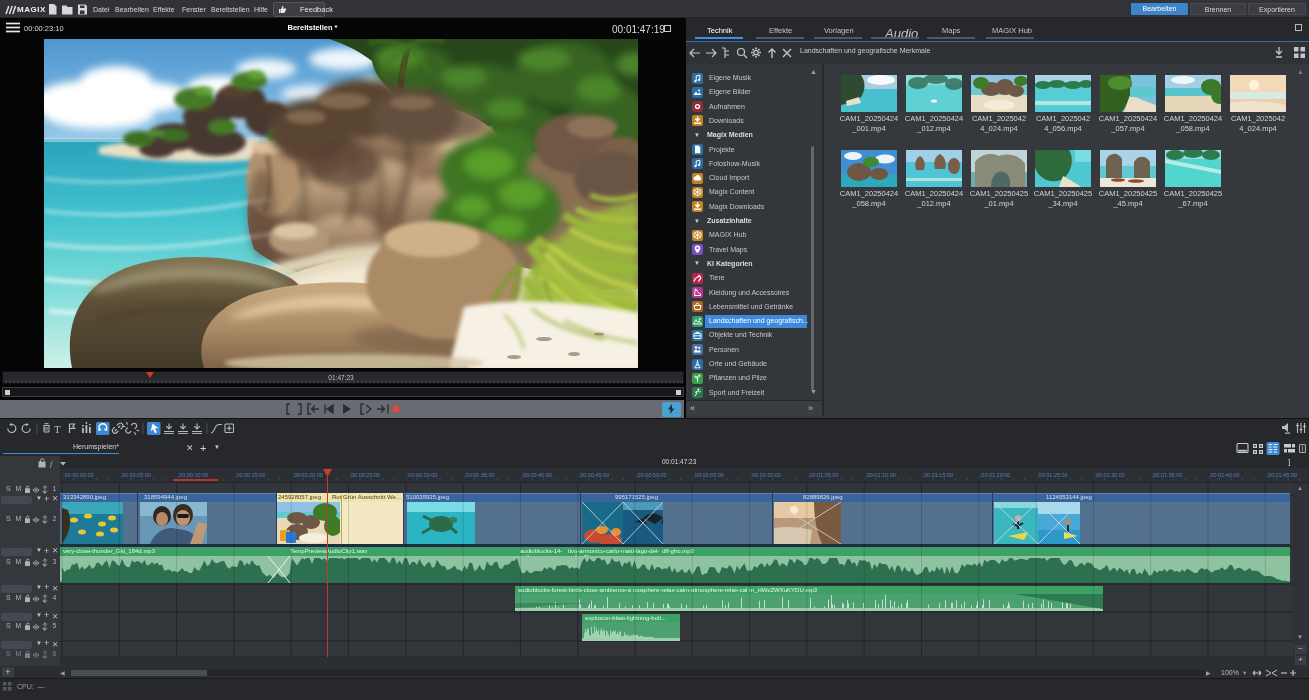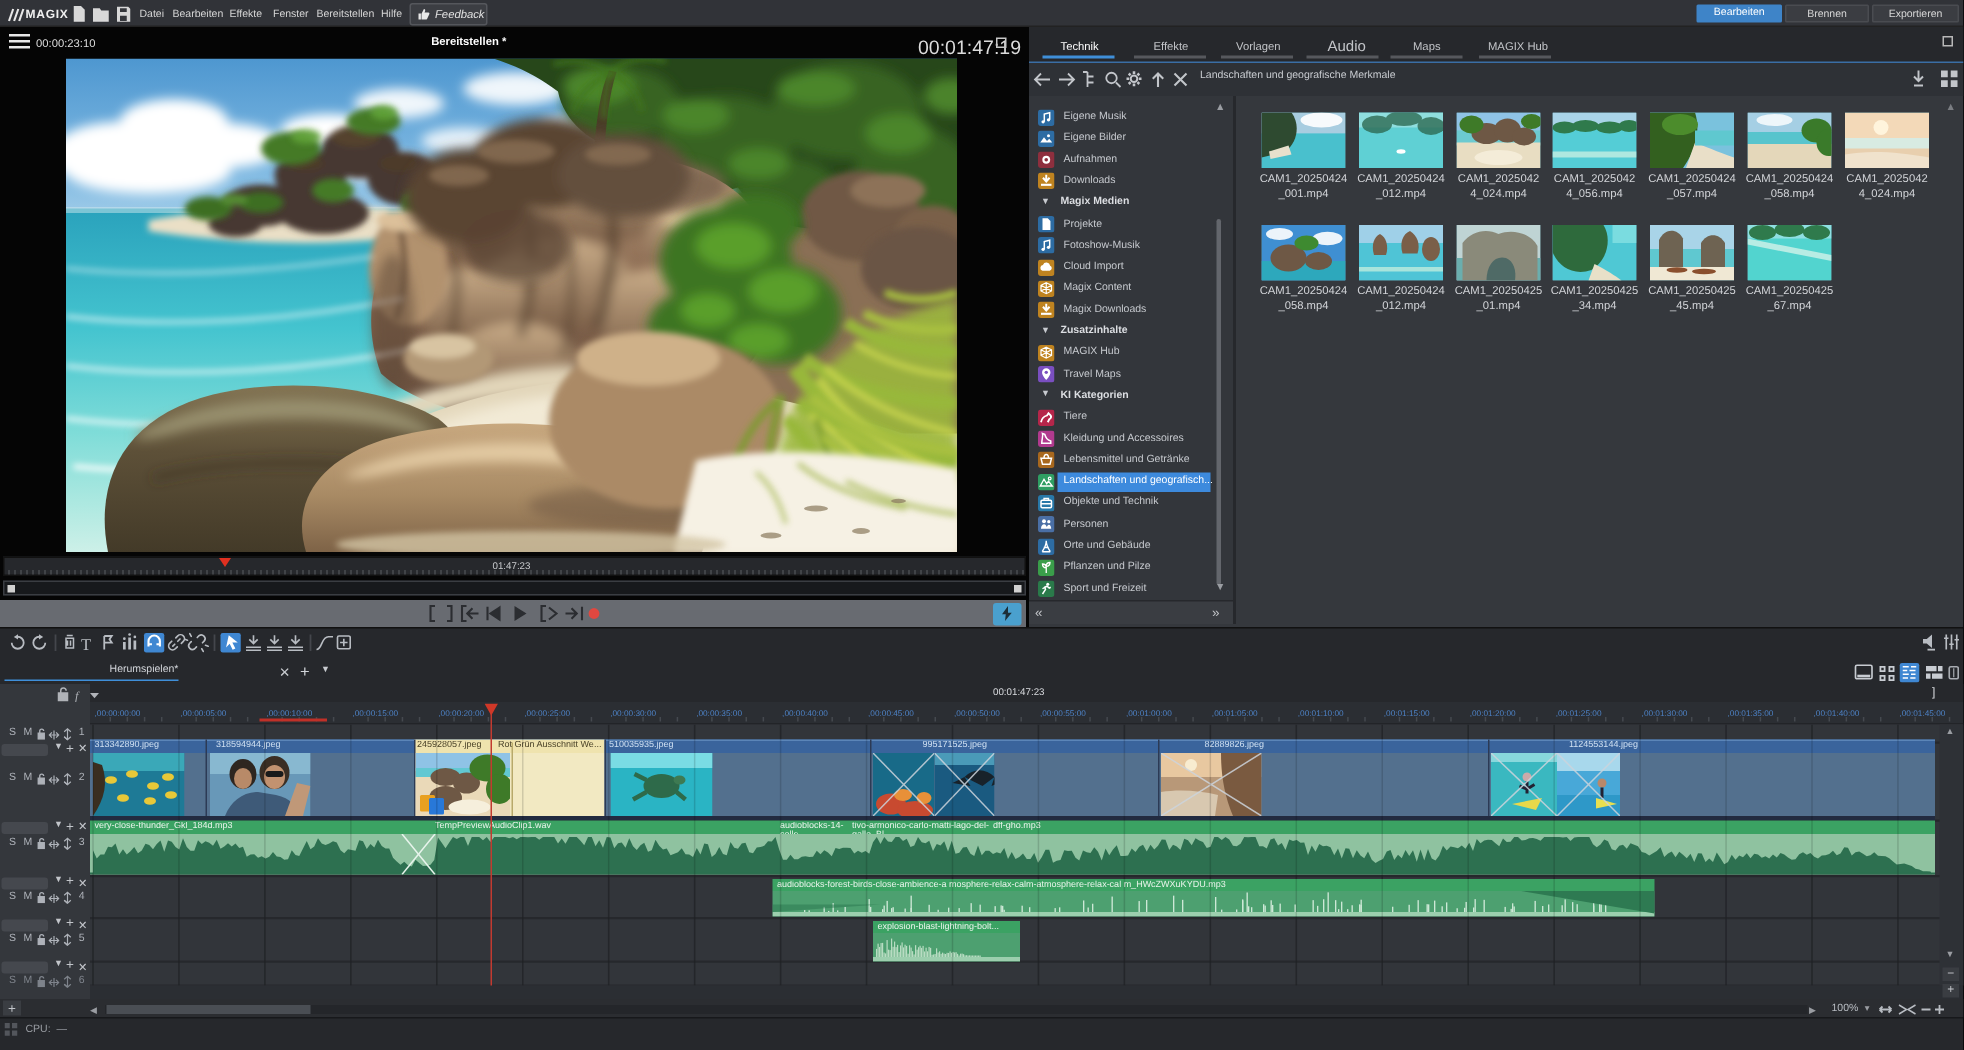--- a/index.html
+++ b/index.html
@@ -33,32 +33,32 @@
 <div style="position:absolute;left:182px;top:5.5px;width:28px;height:10px;color:#d6d6d6;font-size:7px;">Fenster</div>
 <div style="position:absolute;left:211px;top:5.5px;width:41px;height:10px;color:#d6d6d6;font-size:7px;">Bereitstellen</div>
 <div style="position:absolute;left:254px;top:5.5px;width:20px;height:10px;color:#d6d6d6;font-size:7px;">Hilfe</div>
 <div style="position:absolute;left:1131px;top:2.5px;width:57px;height:12.5px;background:#3e84c8;border-radius:1px;color:#fff;font-size:7px;text-align:center;line-height:12.5px;">Bearbeiten</div>
 <div style="position:absolute;left:1190px;top:2.5px;width:56px;height:12.5px;background:#3b3d42;border:1px solid #4a4c51;border-radius:1px;color:#d8d8d8;font-size:7px;text-align:center;line-height:11px;">Brennen</div>
 <div style="position:absolute;left:1248px;top:2.5px;width:58px;height:12.5px;background:#3b3d42;border:1px solid #4a4c51;border-radius:1px;color:#d8d8d8;font-size:7px;text-align:center;line-height:11px;">Exportieren</div>
 <div style="position:absolute;left:273px;top:1.5px;width:52px;height:15px;background:#3c3e43;border:1px solid #55575c;border-radius:2px;"></div>
 <svg style="left:278px;top:4.5px" width="9" height="9" viewBox="0 0 9 9">
     <path d="M1,4 h1.6 v4 H1 z M3,4.2 L4.6,1 c.8,0 1,.6 .8,1.4 L5,3.4 h2.6 c.7,0 .9,.8 .5,1.2 l-1.4,3 c-.2,.4-.5,.4-.9,.4 H3 z" fill="#e8e8e8"></path>
   </svg>
-<div style="position:absolute;left:290px;top:5px;width:40px;height:10px;color:#e2e2e2;font-size:7.5px;font-style:italic;">Feedback</div>
+<div style="position:absolute;left:300px;top:5px;width:40px;height:10px;color:#e2e2e2;font-size:7.5px;">Feedback</div>
 <div style="position:absolute;left:0px;top:18px;width:686px;height:400px;background:#050505;"></div>
 <svg style="left:6px;top:22px" width="14" height="11" viewBox="0 0 14 11">
     <g stroke="#e8e8e8" stroke-width="1.7">
       <line x1="0" y1="1.5" x2="14" y2="1.5"></line>
       <line x1="0" y1="5.5" x2="14" y2="5.5"></line>
       <line x1="0" y1="9.5" x2="14" y2="9.5"></line>
     </g>
   </svg>
 <div style="position:absolute;left:24px;top:24px;width:60px;height:10px;color:#dcdcdc;font-size:7.5px;">00:00:23:10</div>
 <div style="position:absolute;left:240px;top:23px;width:145px;height:11px;color:#fff;font-size:7.5px;font-weight:bold;text-align:center;">Bereitstellen *</div>
-<div style="position:absolute;left:612px;top:24px;width:60px;height:10px;color:#dcdcdc;font-size:13px;text-align:center;">00:01:47:19</div>
+<div style="position:absolute;left:612px;top:24px;width:60px;height:10px;color:#dcdcdc;font-size:10px;">00:01:47:19</div>
 <div style="position:absolute;left:664px;top:25px;width:7px;height:7px;border:1.2px solid #c8c8c8;"></div>
 <svg style="left:44px;top:39px" width="594" height="329" viewBox="0 0 594 329">
     <defs>
 <linearGradient id="sky" x1="0" y1="0" x2="0" y2="1">
         <stop offset="0" stop-color="#4e97d0"></stop>
         <stop offset=".55" stop-color="#7fb9e2"></stop>
         <stop offset="1" stop-color="#bcdcee"></stop>
       </linearGradient>
 <linearGradient id="sea" x1="0" y1="0" x2="0" y2="1">
         <stop offset="0" stop-color="#2aa2bc"></stop>
@@ -513,21 +513,21 @@
     <path d="M5,0 L1,5.5 h2.5 L3,10 L7.5,4.5 H5 z" fill="#1c2e38"></path>
   </svg>
 <div style="position:absolute;left:686px;top:18px;width:623px;height:400px;background:#35383d;"></div>
 <div style="position:absolute;left:686px;top:18px;width:623px;height:24px;background:#26282c;"></div>
 <div style="position:absolute;left:707px;top:26px;width:29px;height:10px;color:#ffffff;font-size:7.5px;">Technik</div>
 <div style="position:absolute;left:694.5px;top:37px;width:48px;height:1.5px;background:#3f8fd9;"></div>
 <div style="position:absolute;left:769px;top:26px;width:28px;height:10px;color:#c2c4c8;font-size:7.5px;">Effekte</div>
 <div style="position:absolute;left:756.0px;top:37px;width:48px;height:1.5px;background:#56585d;"></div>
 <div style="position:absolute;left:824px;top:26px;width:33px;height:10px;color:#c2c4c8;font-size:7.5px;">Vorlagen</div>
 <div style="position:absolute;left:813.5px;top:37px;width:48px;height:1.5px;background:#56585d;"></div>
-<div style="position:absolute;left:885px;top:26px;width:25px;height:10px;color:#c2c4c8;font-size:10px;">Audio</div>
+<div style="position:absolute;left:885px;top:26px;width:25px;height:10px;color:#c2c4c8;font-size:13px;font-style:italic;">Audio</div>
 <div style="position:absolute;left:870.5px;top:37px;width:48px;height:1.5px;background:#56585d;"></div>
 <div style="position:absolute;left:942px;top:26px;width:23px;height:10px;color:#c2c4c8;font-size:7.5px;">Maps</div>
 <div style="position:absolute;left:926.5px;top:37px;width:48px;height:1.5px;background:#56585d;"></div>
 <div style="position:absolute;left:992px;top:26px;width:41px;height:10px;color:#c2c4c8;font-size:7.5px;">MAGIX Hub</div>
 <div style="position:absolute;left:985.5px;top:37px;width:48px;height:1.5px;background:#56585d;"></div>
 <div style="position:absolute;left:686px;top:40.5px;width:623px;height:1.5px;background:#3a6ea5;"></div>
 <div style="position:absolute;left:1295px;top:24px;width:7px;height:7px;border:1.2px solid #b8b8b8;"></div>
 <div style="position:absolute;left:686px;top:42px;width:623px;height:22px;background:#2e3136;"></div>
 <svg style="left:688px;top:45px" width="110" height="16" viewBox="0 0 110 16">
     <g stroke="#c2c5ca" stroke-width="1.2" fill="none">

